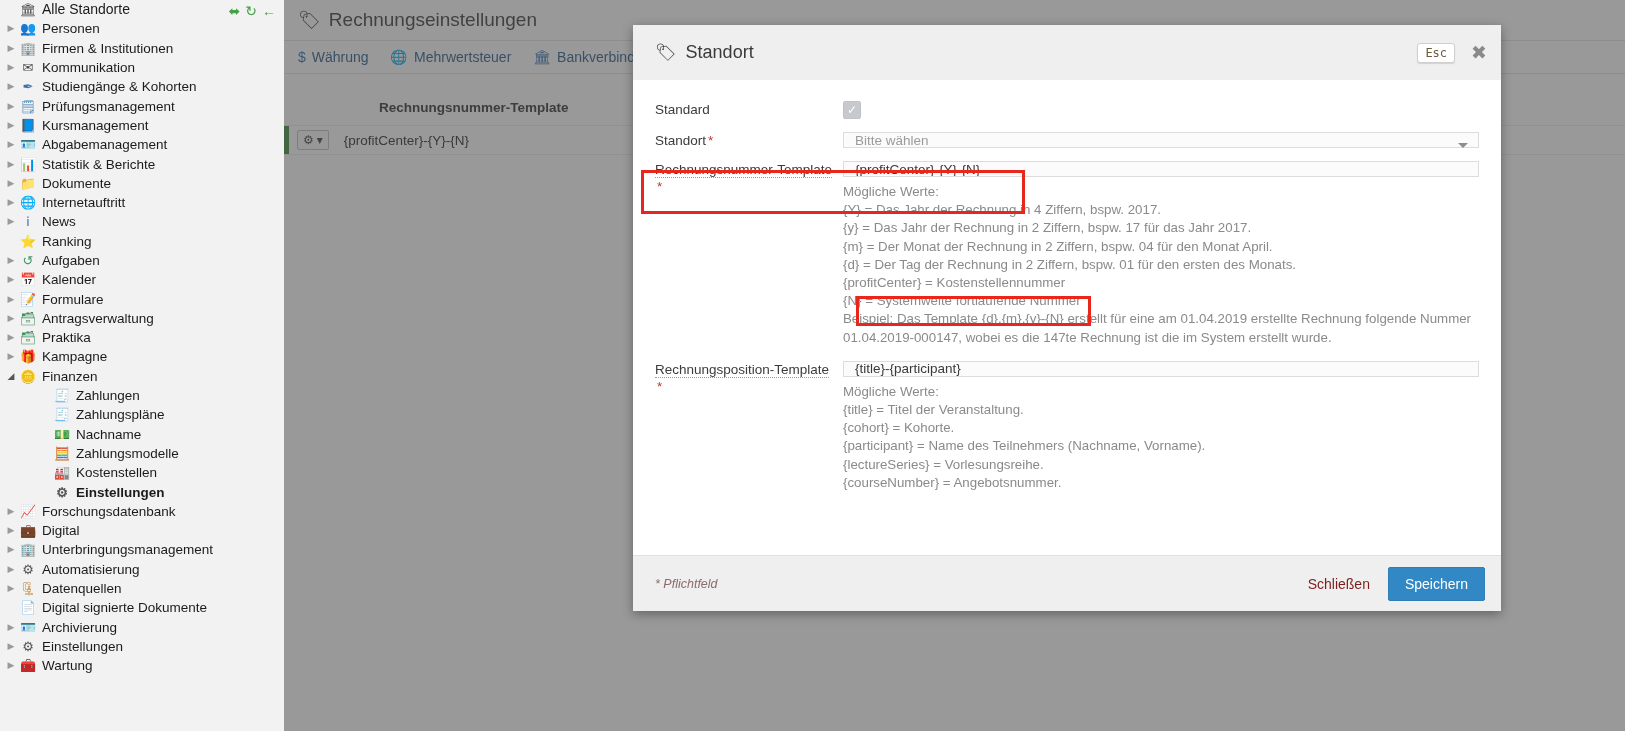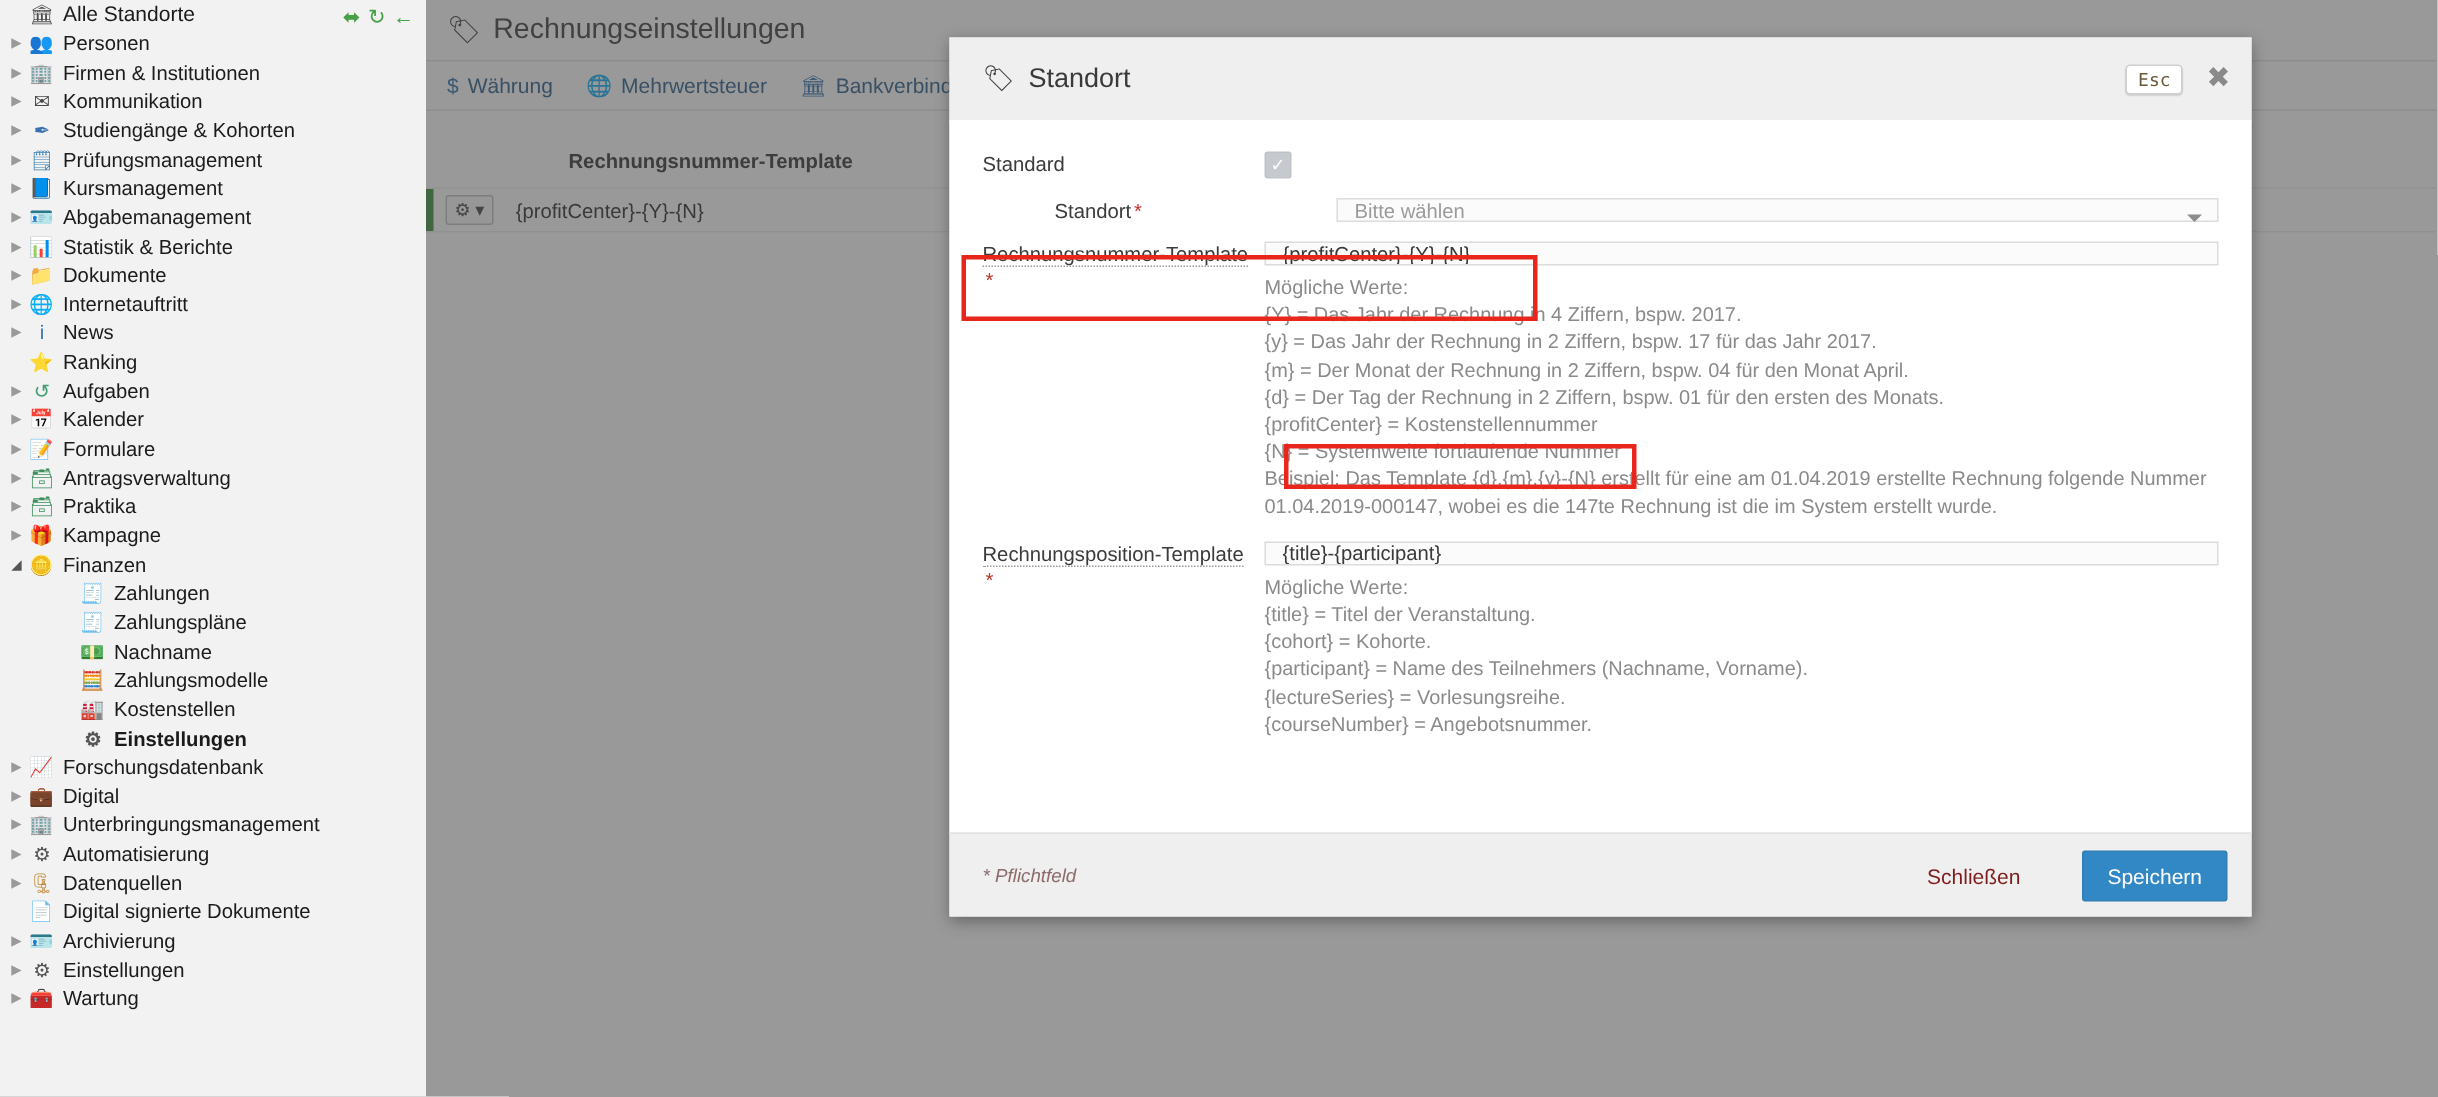--- a/index.html
+++ b/index.html
@@ -135,21 +135,21 @@
   }
   #mandatory-note{font-style:italic;font-size:12.5px;color:#8d6b6b;}
   #foot-right{margin-left:auto;display:flex;align-items:center;gap:14px;}
   #btn-close{
     background:transparent;border:none;color:#7f1d1d;font-size:14px;
     font-family:"Liberation Sans",sans-serif;cursor:pointer;padding:6px 4px;
   }
   #btn-save{
     background:#3288c4;border:1px solid #2f7eb5;color:#fff;font-size:14px;
     font-family:"Liberation Sans",sans-serif;cursor:pointer;
-    padding:8px 16px;border-radius:2px;margin-left:23px;
+    padding:8px 16px;border-radius:2px;
   }
 </style>
 </head>
 <body>
 
 <div id="sidebar">
   <div id="side-tools">
     <span>⬌</span>
     <span>↻</span>
     <span>←</span>
@@ -381,21 +381,21 @@
 
     <div class="frow" style="margin-top:21px;">
       <div class="flabel">Standard</div>
       <div class="fctl">
         <span class="chk">
           <span>✓</span>
         </span>
       </div>
     </div>
 
-    <div class="frow" style="margin-top:13px;padding-left:48px;">
+    <div class="frow" style="margin-top:13px;">
       <div class="flabel">
         <span>Standort</span><span class="req">*</span>
       </div>
       <div class="fctl">
         <div class="selwrap">
           <input class="inp" type="text" readonly="" placeholder="Bitte wählen" style="">
           <span class="caret"></span>
         </div>
       </div>
     </div>

